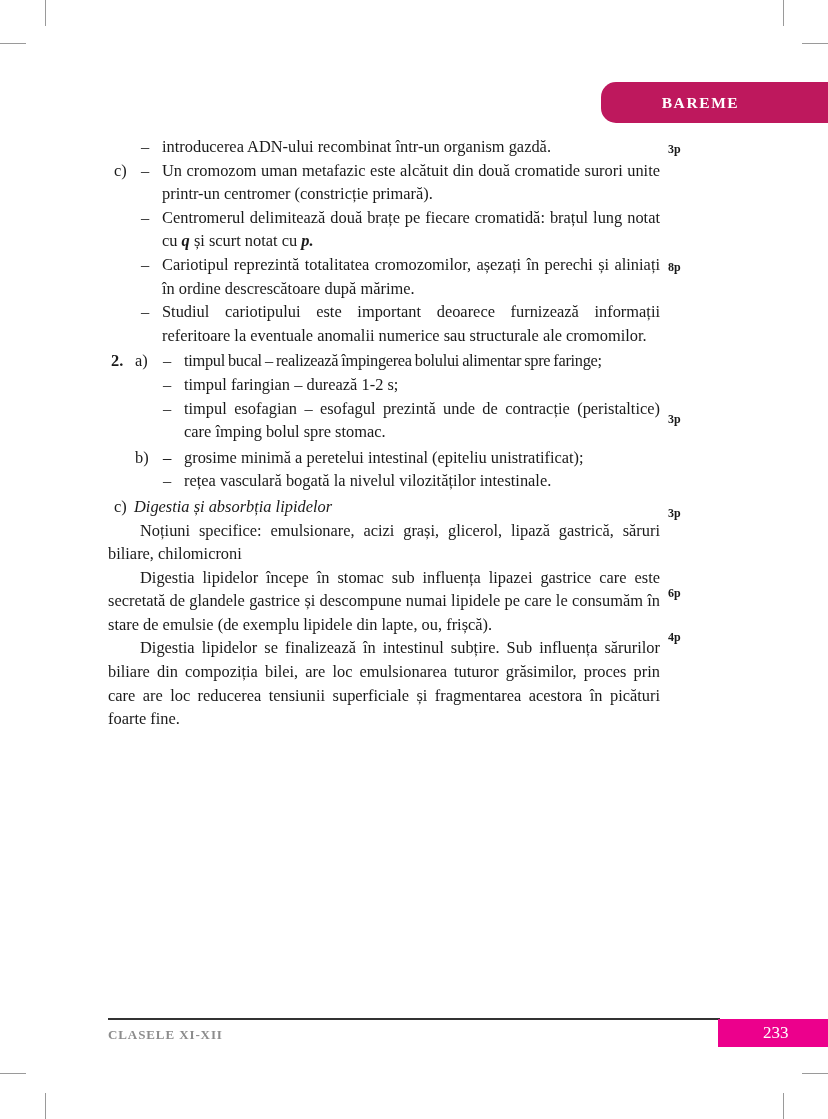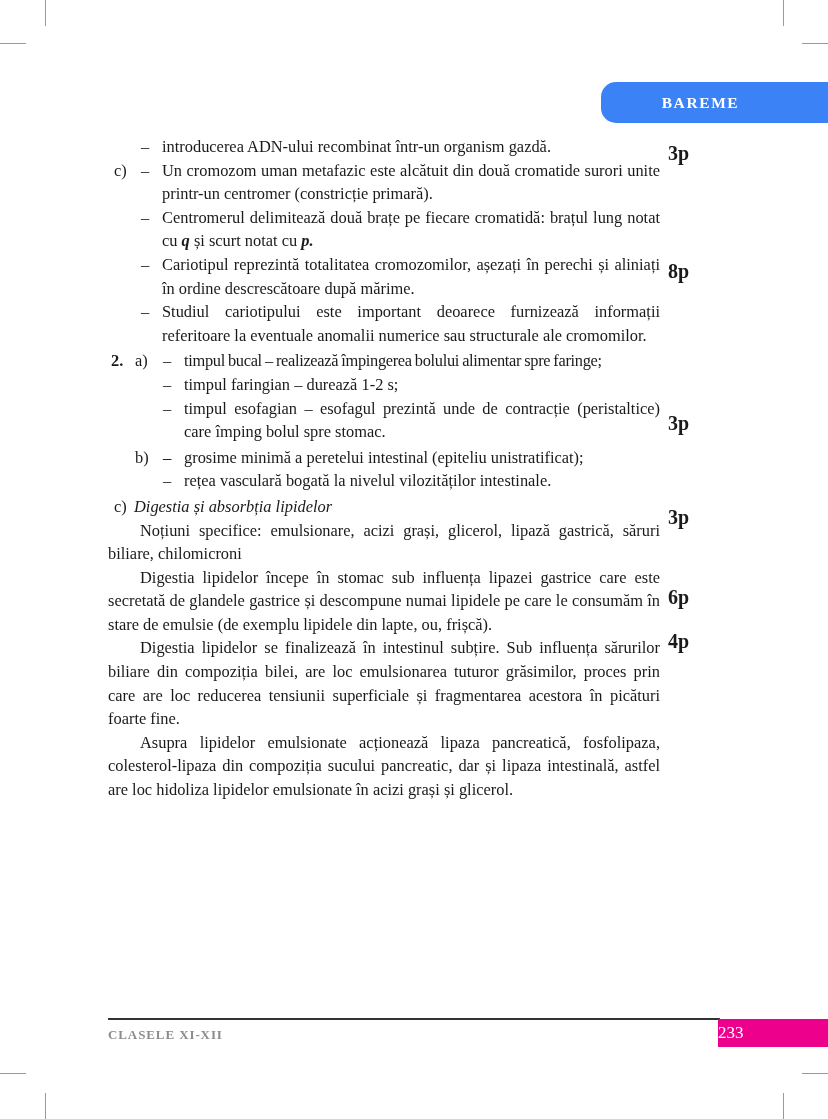--- a/index.html
+++ b/index.html
@@ -32,21 +32,21 @@
   .crop-br-v { left: 783px; top: 1093px; }
   .crop-br-h { left: 802px; top: 1073px; }
 
   
   .header-badge {
     position: absolute;
     left: 601px;
     top: 82px;
     width: 227px;
     height: 41px;
-    background: #3b82f6;
+    background: #be185d;
     border-top-left-radius: 15px;
     border-bottom-left-radius: 15px;
     box-sizing: border-box;
     display: flex;
     align-items: center;
     justify-content: center;
     padding-right: 28px;
   }
   .header-badge-label {
     color: #ffffff;
@@ -73,21 +73,21 @@
   }
   .pointscol {
     position: absolute;
     left: 668px;
     top: 0;
     width: 60px;
   }
   .point {
     position: absolute;
     font-weight: bold;
-    font-size: 20px;
+    font-size: 12px;
     white-space: nowrap;
   }
 
   
   .row {
     position: relative;
     padding-left: 54px;   
   }
   .row .mk {
     position: absolute;
@@ -151,20 +151,22 @@
     top: 1019px;
     width: 110px;
     height: 28px;
     background: #EC008C;
     display: flex;
     align-items: center;
   }
   .page-num {
     color: #ffffff;
     font-size: 17px;
+    padding-left: 9px;
+    margin-left: 36px;
   }
 </style>
 </head>
 <body>
 
 <div class="crop crop-v crop-tl-v"></div>
 <div class="crop crop-h crop-tl-h"></div>
 <div class="crop crop-v crop-tr-v"></div>
 <div class="crop crop-h crop-tr-h"></div>
 <div class="crop crop-v crop-bl-v"></div>
@@ -245,21 +247,20 @@
     <div class="sp-2"></div>
 
     <div class="sec-c">
       <span class="mk-letter">c)</span>
       <span>Digestia și absorbția lipidelor</span>
     </div>
 
     <div class="para">Noțiuni specifice: emulsionare, acizi grași, glicerol, lipază gastrică, săruri biliare, chilomicroni</div>
     <div class="para">Digestia lipidelor începe în stomac sub influența lipazei gastrice care este secretată de glandele gastrice și descompune numai lipidele pe care le consumăm în stare de emulsie (de exemplu lipidele din lapte, ou, frișcă).</div>
     <div class="para">Digestia lipidelor se finalizează în intestinul subțire. Sub influența sărurilor biliare din compoziția bilei, are loc emulsionarea tuturor grăsimilor, proces prin care are loc reducerea tensiunii superficiale și fragmentarea acestora în picături foarte fine.</div>
-    <div class="para">Asupra lipidelor emulsionate acționează lipaza pancreatică, fosfolipaza, colesterol-lipaza din compoziția sucului pancreatic, dar și lipaza intestinală, astfel are loc hidoliza lipidelor emulsionate în acizi grași și glicerol.</div>
 
   </div>
 
   <div class="pointscol">
     <span class="point" style="top:7px">3p</span>
     <span class="point" style="top:125px">8p</span>
     <span class="point" style="top:277px">3p</span>
     <span class="point" style="top:371px">3p</span>
     <span class="point" style="top:451px">6p</span>
     <span class="point" style="top:495px">4p</span>

